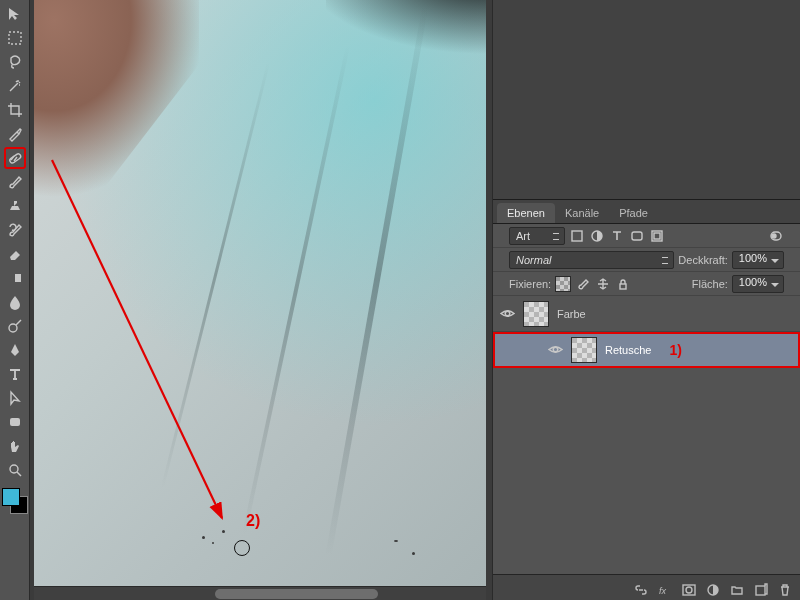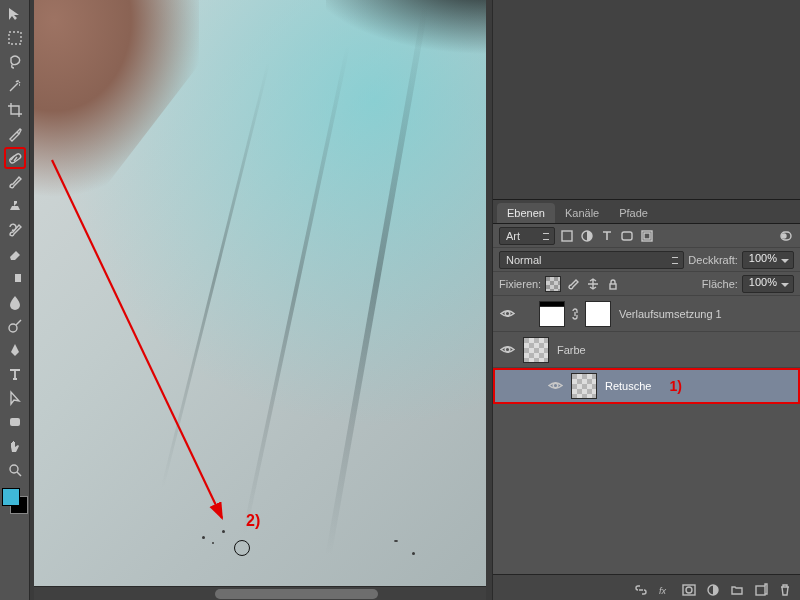--- a/index.html
+++ b/index.html
@@ -66,32 +66,32 @@
 
   
   .right { flex:1 1 auto; background:#535353; display:flex; flex-direction:column; border-left:1px solid #2a2a2a; }
   .top-panel { height:200px; background:#424242; border-bottom:1px solid #1c1c1c; }
 
   .tabs-bar { height:24px; background:#424242; display:flex; align-items:flex-end; border-bottom:1px solid #1c1c1c; padding-left:4px; }
   .tab { padding:4px 10px 4px 10px; font-size:11px; color:#bcbcbc; cursor:pointer; }
   .tab.active { background:#535353; color:#e8e8e8; border-top-left-radius:4px; border-top-right-radius:4px; }
 
   .filter-row, .blend-row, .lock-row {
-    display:flex; align-items:center; height:24px; padding:0 6px; gap:4px;
+    display:flex; align-items:center; height:24px; padding:0 16px; gap:4px;
     background:#535353; border-bottom:1px solid #444;
   }
   .dropdown {
     height:18px; background:#414141; border:1px solid #2a2a2a; border-radius:2px;
     display:flex; align-items:center; padding:0 16px 0 6px; position:relative; min-width:56px; color:#ddd;
   }
   .dropdown::after { content:""; position:absolute; right:3px; top:3px; width:10px; height:10px;
     background:
       linear-gradient(#c8c8c8,#c8c8c8) center 2px/6px 1px no-repeat,
       linear-gradient(#c8c8c8,#c8c8c8) center 8px/6px 1px no-repeat; }
-  .dropdown.wide { flex:1; min-width:120px; }
+  .dropdown.wide { flex:1; min-width:120px;font-style:italic; }
   .ficon { width:16px; height:16px; display:flex; align-items:center; justify-content:center; color:#c8c8c8; }
   .ficon svg { width:14px; height:14px; stroke:#c8c8c8; fill:none; stroke-width:1.4; }
   .spacer { flex:1; }
   .lbl { color:#c8c8c8; }
   .pct-box { height:18px; background:#414141; border:1px solid #2a2a2a; padding:0 16px 0 6px; position:relative; color:#eaeaea; border-radius:2px; }
   .pct-box::after { content:""; position:absolute; right:4px; top:7px; border-left:4px solid transparent; border-right:4px solid transparent; border-top:4px solid #c8c8c8; }
   .lockbtn { width:16px; height:16px; display:flex; align-items:center; justify-content:center; }
   .lockbtn svg { width:12px; height:12px; stroke:#c8c8c8; fill:none; stroke-width:1.4; }
   .lockbtn.checker { background:conic-gradient(#ccc 25%, #999 0 50%, #ccc 0 75%, #999 0) 0 0/8px 8px; border:1px solid #2a2a2a; }
 
@@ -345,36 +345,20 @@
           <rect x="3" y="6" width="6" height="5"></rect>
           <path d="M4 6 V4 A2 2 0 0 1 8 4 V6"></path>
         </svg>
       </div>
     <div class="spacer"></div>
     <span class="lbl">Fläche:</span>
     <div class="pct-box">100%</div>
   </div>
 
   <div class="layers" id="layers-mount">
-      <div class="layer indent">
-        <div class="vis">
-          <svg viewBox="0 0 15 15">
-            <path d="M1 7.5 Q7.5 2 14 7.5 Q7.5 13 1 7.5 Z"></path>
-            <circle cx="7.5" cy="7.5" r="2.3"></circle>
-          </svg>
-        </div>
-        <div class="thumb-wrap">
-          <div class="thumb gradient"></div>
-          <span class="link-ic"><svg viewBox="0 0 10 14">
-              <path d="M3 4 A2 2 0 0 1 7 4 L7 6 M3 10 A2 2 0 0 0 7 10 L7 8 M5 5 L5 9"></path>
-            </svg></span>
-          <div class="thumb white"></div>
-        </div>
-        <span class="lname">Verlaufsumsetzung 1</span>
-      </div>
       <div class="layer">
         <div class="vis">
           <svg viewBox="0 0 15 15">
             <path d="M1 7.5 Q7.5 2 14 7.5 Q7.5 13 1 7.5 Z"></path>
             <circle cx="7.5" cy="7.5" r="2.3"></circle>
           </svg>
         </div>
         <div class="thumb-wrap">
           <div class="thumb checker"></div>
         </div>

